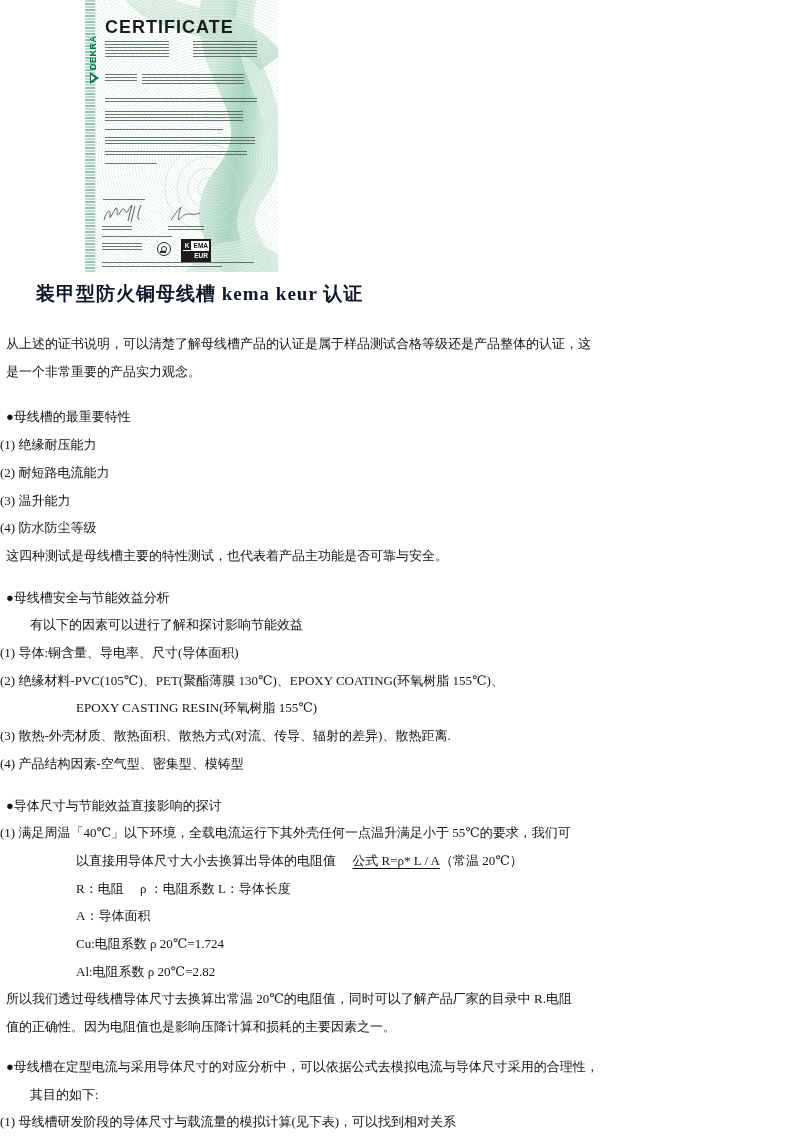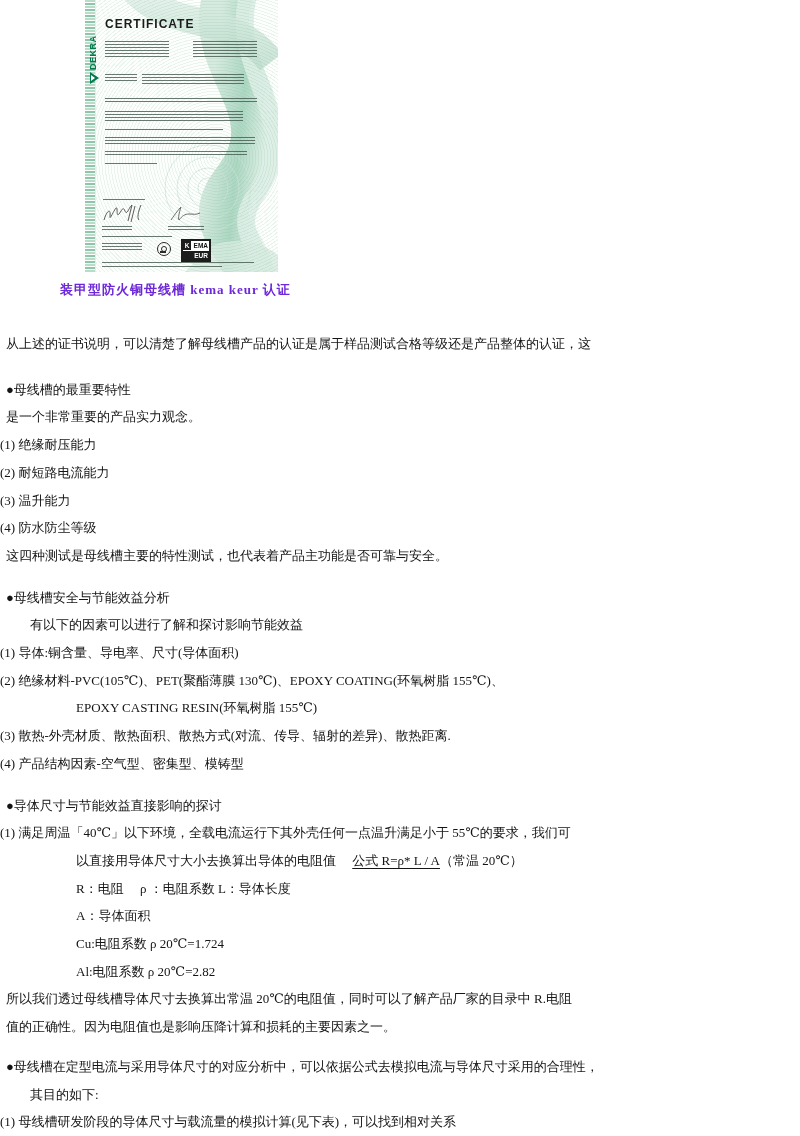--- a/index.html
+++ b/index.html
@@ -16,37 +16,37 @@
     background:repeating-linear-gradient(to bottom,#b9dcc9 0 2px,#ffffff 2px 3px,#8fc6ab 3px 5px,#f2f9f5 5px 6px);
     border-right:1px solid #e3efe8;}
   .dekra-word{position:absolute;left:-9px;top:48px;width:34px;text-align:center;
     transform:rotate(-90deg);font-family:"Liberation Sans",sans-serif;font-weight:bold;
     font-size:9px;letter-spacing:.5px;color:#007a4d;}
   .dekra-tri{position:absolute;left:5px;top:72px;width:0;height:0;
     border-left:9px solid #007a4d;border-top:6px solid transparent;border-bottom:6px solid transparent;}
   .dekra-tri::after{content:"";position:absolute;left:-8px;top:-3px;width:0;height:0;
     border-left:4px solid #ffffff;border-top:3px solid transparent;border-bottom:3px solid transparent;}
   .cert-title{position:absolute;left:20px;top:17px;font-family:"Liberation Sans",sans-serif;
-    font-weight:bold;font-size:12px;letter-spacing:1px;color:#1b1b1b;}
+    font-weight:bold;font-size:18px;letter-spacing:1px;color:#1b1b1b;}
   
   .bars{position:absolute;
     background-image:repeating-linear-gradient(to bottom, rgba(72,92,81,0.82) 0px, rgba(72,92,81,0.82) 1.1px, transparent 1.1px, transparent 3.0px);}
   .bar{position:absolute;height:1.4px;background:rgba(72,92,81,0.82);}
   .sig{position:absolute;}
   
   .kema{position:absolute;left:96px;top:239px;width:26px;height:19px;border:2px solid #1c1c1c;background:#fff;
     font-family:"Liberation Sans",sans-serif;font-weight:bold;}
   .kema .row1{position:absolute;left:0;top:0;width:100%;height:9px;color:#111;font-size:6.5px;line-height:9px;text-align:right;padding-right:1px;box-sizing:border-box;}
   .kema .row1 .kblock{position:absolute;left:0;top:0;width:8px;height:9px;background:#1c1c1c;color:#fff;text-align:center;font-size:6.5px;line-height:9px;}
   .kema .row2{position:absolute;left:0;bottom:0;width:100%;height:9px;background:#1c1c1c;color:#fff;font-size:6.5px;line-height:9px;text-align:right;padding-right:1px;box-sizing:border-box;}
   .roundmark{position:absolute;left:72px;top:242px;width:12px;height:12px;border:1.3px solid #2a2a2a;border-radius:50%;}
   .roundmark::after{content:"";position:absolute;left:3px;top:3px;width:4px;height:4px;border:1px solid #2a2a2a;border-radius:50%;}
   .roundmark::before{content:"";position:absolute;left:2px;top:8px;width:6px;height:2px;background:#2a2a2a;}
   
-  .caption{position:absolute;left:60px;top:281px;font-size:13px;font-weight:bold;letter-spacing:1px;color:#6d28d9;white-space:nowrap;}
+  .caption{position:absolute;left:36px;top:281px;font-size:19px;font-weight:bold;letter-spacing:1px;color:#0f172a;white-space:nowrap;}
   
   .body-text{position:absolute;left:0;top:330px;width:800px;font-size:13px;color:#141414;}
   .line{line-height:27.7px;white-space:nowrap;}
   .i0{padding-left:6px;}
   .i1{padding-left:30px;}
   .i2{}
   .i3{padding-left:76px;}
   .u{text-decoration:underline;text-underline-offset:3px;}
 </style>
 </head>
@@ -118,22 +118,22 @@
   </div>
 
   <div class="bar" style="left:17px;top:262px;width:152px;"></div>
   <div class="bar" style="left:17px;top:266px;width:120px;"></div>
 </div>
 
 <div class="caption">装甲型防火铜母线槽 kema keur 认证</div>
 
 <div class="body-text">
     <div class="line i0"><span>从上述的证书说明，可以清楚了解母线槽产品的认证是属于样品测试合格等级还是产品整体的认证，这</span></div>
+    <div class="line i0"><span>是一个非常重要的产品实力观念。</span></div>
     <div class="line i0" style="margin-top: 18px;"><span>●母线槽的最重要特性</span></div>
-    <div class="line i0"><span>是一个非常重要的产品实力观念。</span></div>
     <div class="line i2"><span>(1) 绝缘耐压能力</span></div>
     <div class="line i2"><span>(2) 耐短路电流能力</span></div>
     <div class="line i2"><span>(3) 温升能力</span></div>
     <div class="line i2"><span>(4) 防水防尘等级</span></div>
     <div class="line i0"><span>这四种测试是母线槽主要的特性测试，也代表着产品主功能是否可靠与安全。</span></div>
     <div class="line i0" style="margin-top: 14px;"><span>●母线槽安全与节能效益分析</span></div>
     <div class="line i1"><span>有以下的因素可以进行了解和探讨影响节能效益</span></div>
     <div class="line i2"><span>(1) 导体:铜含量、导电率、尺寸(导体面积)</span></div>
     <div class="line i2"><span>(2) 绝缘材料-PVC(105℃)、PET(聚酯薄膜 130℃)、EPOXY COATING(环氧树脂 155℃)、</span></div>
     <div class="line i3"><span>EPOXY CASTING RESIN(环氧树脂 155℃)</span></div>

